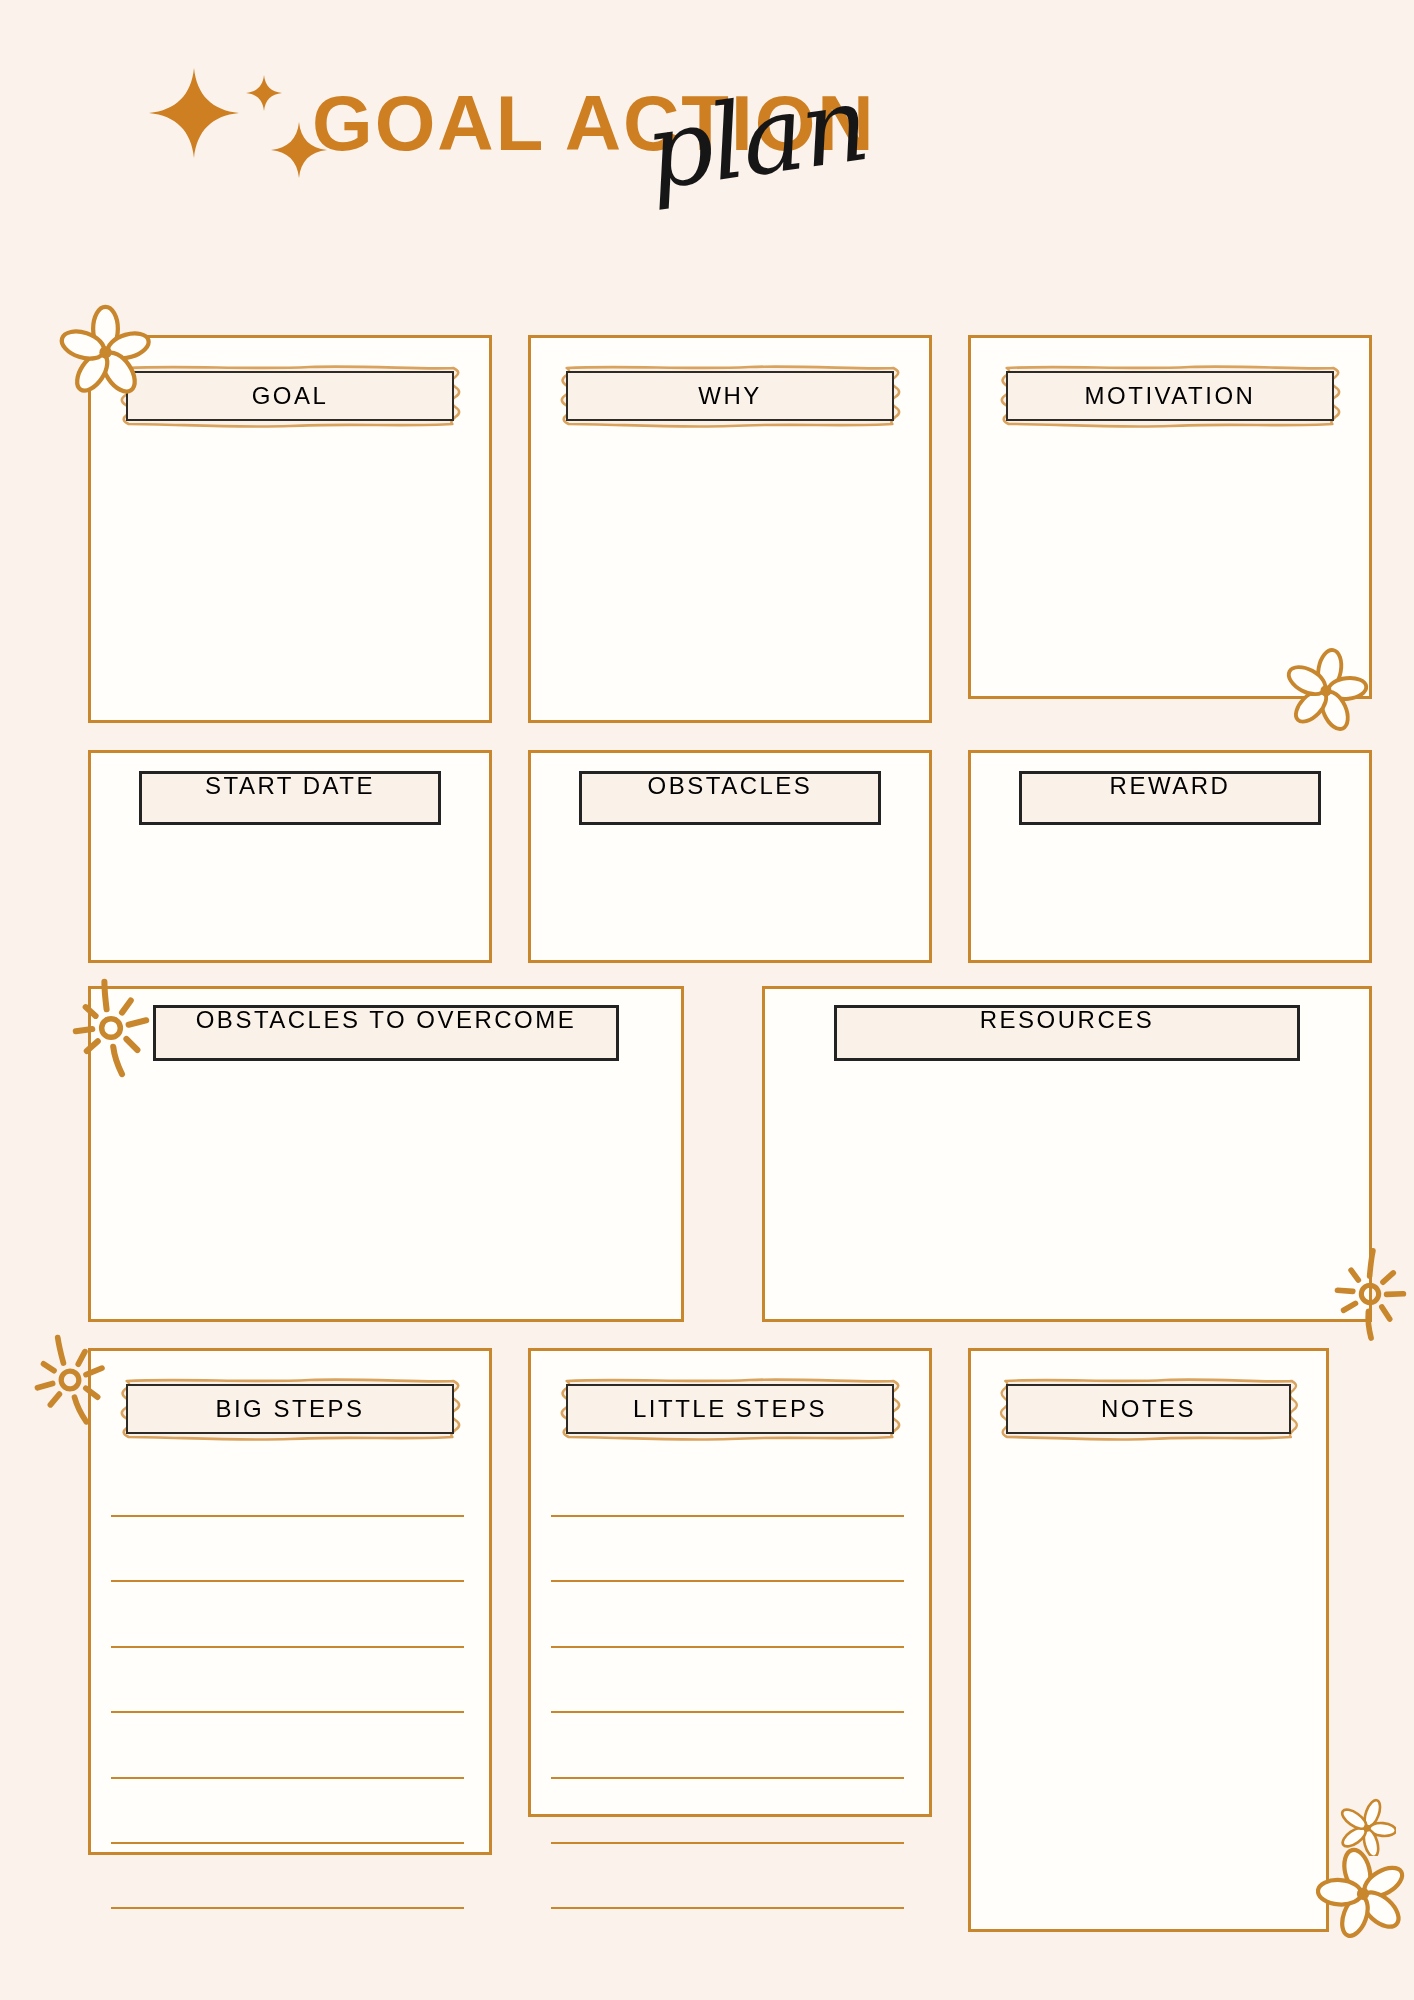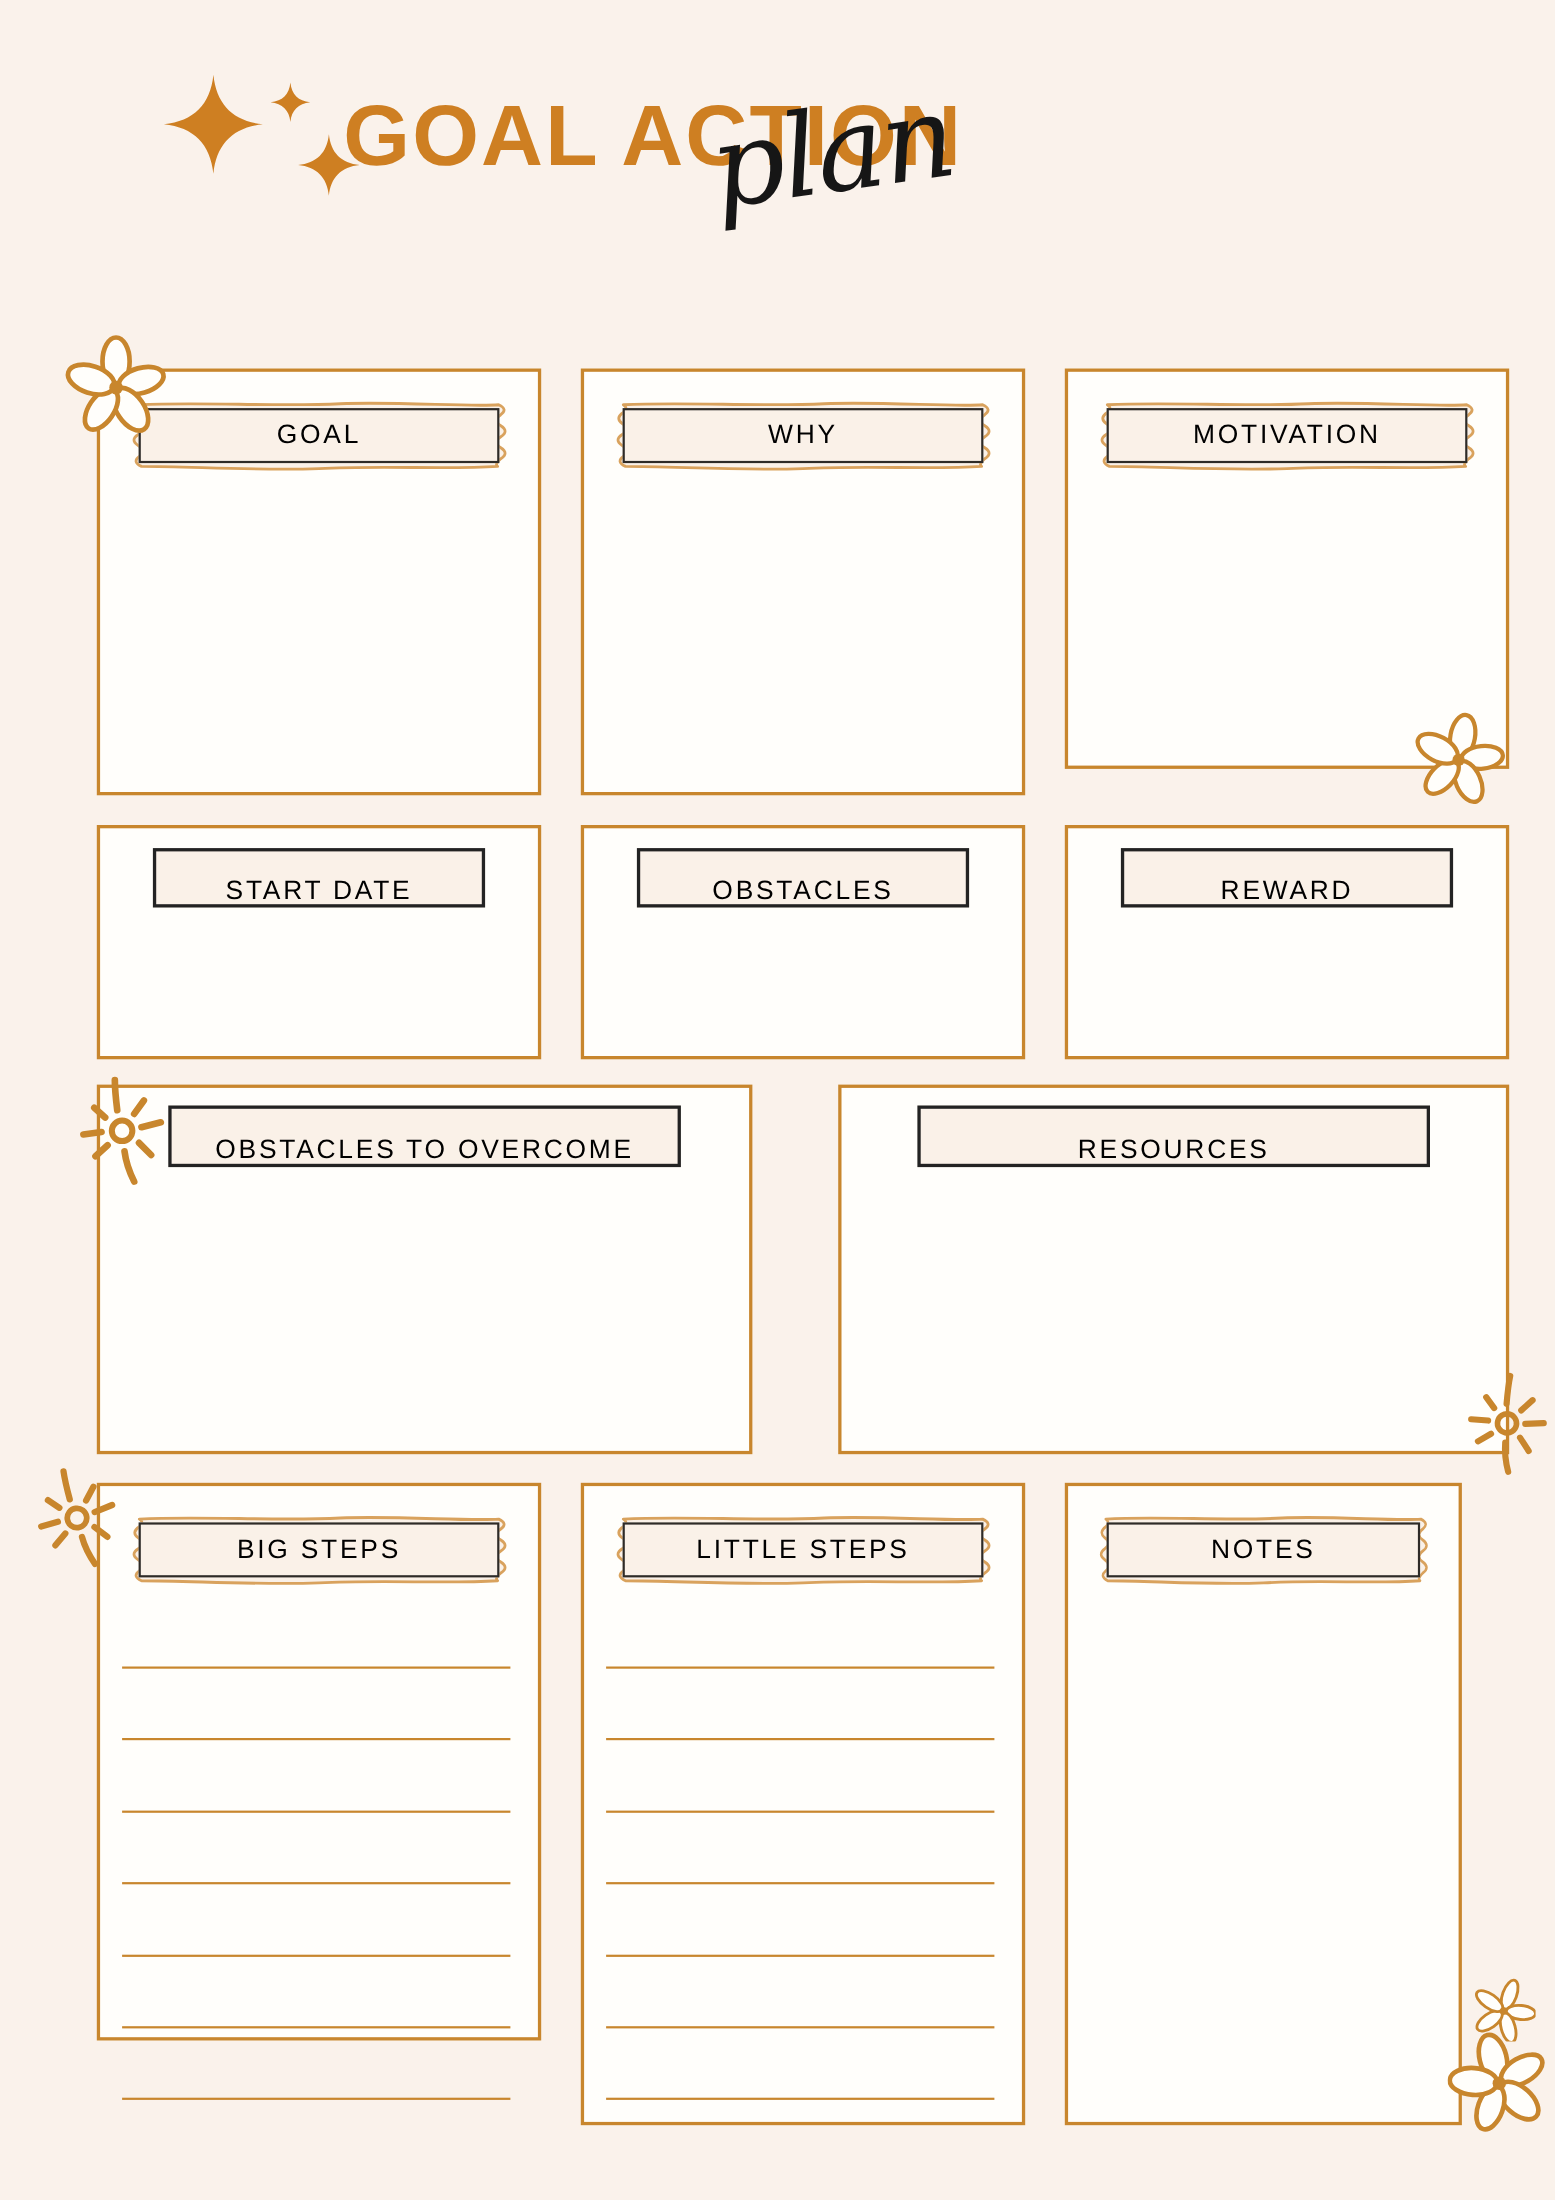--- a/index.html
+++ b/index.html
@@ -25,28 +25,28 @@
   .box{position:absolute;background:var(--box-fill,#FFFEFB);border:3px solid var(--border,#C8862D)}
   #box-goal        {left:72px; top:335px; width:404px;height:388px}
   #box-why         {left:512px;top:335px; width:404px;height:388px}
   #box-motivation  {left:952px;top:335px; width:404px;height:364px}
   #box-start-date  {left:72px; top:750px; width:404px;height:213px}
   #box-deadline    {left:512px;top:750px; width:404px;height:213px}
   #box-reward      {left:952px;top:750px; width:404px;height:213px}
   #box-obstacles   {left:72px; top:986px; width:596px;height:336px}
   #box-resources   {left:746px;top:986px; width:610px;height:336px}
   #box-big-steps   {left:72px; top:1348px;width:404px;height:507px}
-  #box-little-steps{left:512px;top:1348px;width:404px;height:584px}
+  #box-little-steps{left:512px;top:1348px;width:404px;height:469px}
   #box-notes       {left:952px;top:1348px;width:361px;height:584px}
 
   
   .label-text{font:400 24px/1 "Liberation Sans",sans-serif;letter-spacing:2.5px;color:#000000;white-space:nowrap}
   .plain-label{position:absolute;top:18px;left:50%;transform:translateX(-50%);height:54px;
       border:3px solid #232323;background:var(--cream,#FAF1E8);
-      display:flex;align-items:flex-end;justify-content:center}
+      display:flex;align-items:flex-start;justify-content:center}
   #box-start-date .plain-label,#box-deadline .plain-label,#box-reward .plain-label{width:302px}
   #box-obstacles .plain-label,#box-resources .plain-label{width:466px;top:16px;height:56px}
 
   .fancy-label{position:absolute;top:24px;left:24px;right:24px;height:68px}
   .fancy-frame{position:absolute;left:0;top:0;width:100%;height:100%}
   .fancy-frame path{fill:var(--cream,#FAF1E8);stroke:var(--tan,#D9A25D);stroke-width:2.6;stroke-linejoin:round}
   .fancy-inner{position:absolute;left:11px;right:11px;top:9px;bottom:9px;
       border:2.5px solid #2e2b27;background:var(--cream,#FAF1E8);
       display:flex;align-items:center;justify-content:center}
 

